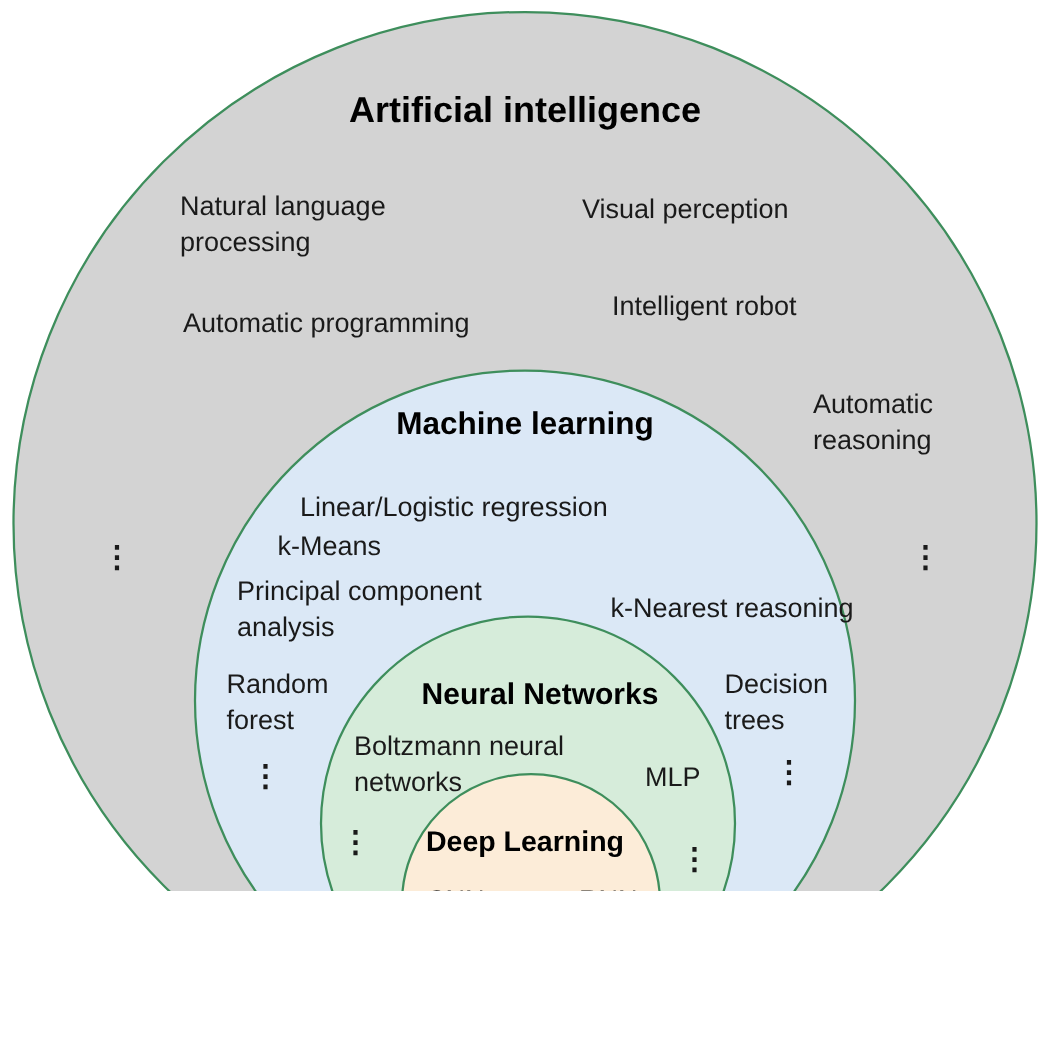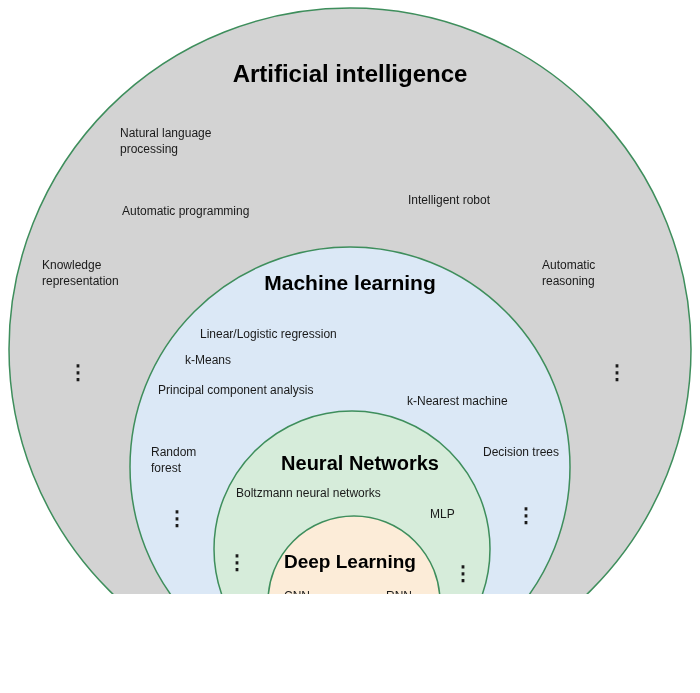--- a/index.html
+++ b/index.html
@@ -8,21 +8,21 @@
     width: 700px;
     height: 594px;
     overflow: hidden;
     font-family: "Liberation Sans", sans-serif;
     color: #1a1a1a;
     background: #ffffff;
   }
   #circles { position: absolute; left: 0; top: 0; }
   .lbl {
     position: absolute;
-    font-size: 12px;
+    font-size: 18px;
     line-height: 1.35;
     white-space: nowrap;
   }
   .wrap { white-space: normal; }
   .title {
     position: absolute;
     left: 0; right: 0;
     text-align: center;
     font-weight: bold;
     color: #000;
@@ -48,43 +48,43 @@
     <circle cx="350" cy="349" r="341" stroke-width="1.5" fill="#d3d3d3" stroke="#3e8e5c"></circle>
     <circle cx="350" cy="467" r="220" stroke-width="1.5" fill="#dbe8f6" stroke="#3e8e5c"></circle>
     <circle cx="352" cy="549" r="138" stroke-width="1.5" fill="#d6ecda" stroke="#3e8e5c"></circle>
     <circle cx="354" cy="602" r="86" stroke-width="1.5" fill="#fcecd8" stroke="#3e8e5c"></circle>
   </svg>
 
   <div class="title t-ai" style="top:60px;">Artificial intelligence</div>
 
   <div class="lbl wrap" style="left:120px; top:125px; width:145px;">Natural language processing</div>
 
+  <div class="lbl" style="left:388px; top:127px;">Visual perception</div>
 
   <div class="lbl" style="left:122px; top:203px;">Automatic programming</div>
 
   <div class="lbl" style="left:408px; top:192px;">Intelligent robot</div>
 
-  <div class="lbl wrap" style="left:42px; top:257px; width:130px;">Knowledge representation</div>
 
   <div class="lbl wrap" style="left:542px; top:257px; width:90px;">Automatic reasoning</div>
 
   <div class="dots" style="left:68px; top:362px;">⋮</div>
 
   <div class="dots" style="left:607px; top:362px;">⋮</div>
 
   <div class="title t-ml" style="top:271px;">Machine learning</div>
 
   <div class="lbl" style="left:200px; top:326px;">Linear/Logistic regression</div>
 
   <div class="lbl" style="left:185px; top:352px;">k-Means</div>
 
 
   <div class="lbl wrap" style="left:158px; top:382px; width:165px;">Principal component analysis</div>
 
-  <div class="lbl" style="left:407px; top:393px;">k-Nearest machine</div>
+  <div class="lbl" style="left:407px; top:393px;">k-Nearest reasoning</div>
 
   <div class="lbl wrap" style="left:151px; top:444px; width:78px;">Random forest</div>
 
   <div class="lbl wrap" style="left:483px; top:444px; width:78px;">Decision trees</div>
 
   <div class="dots" style="left:167px; top:508px;">⋮</div>
 
   <div class="dots" style="left:516px; top:505px;">⋮</div>
 
   <div class="title t-nn" style="top:452px;padding-left:20px;">Neural Networks</div>

